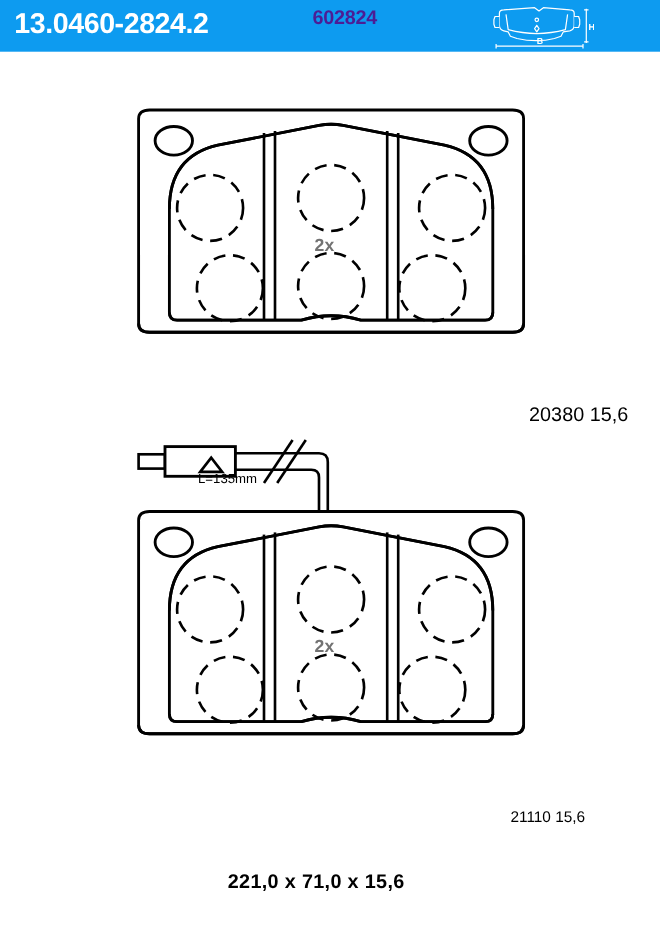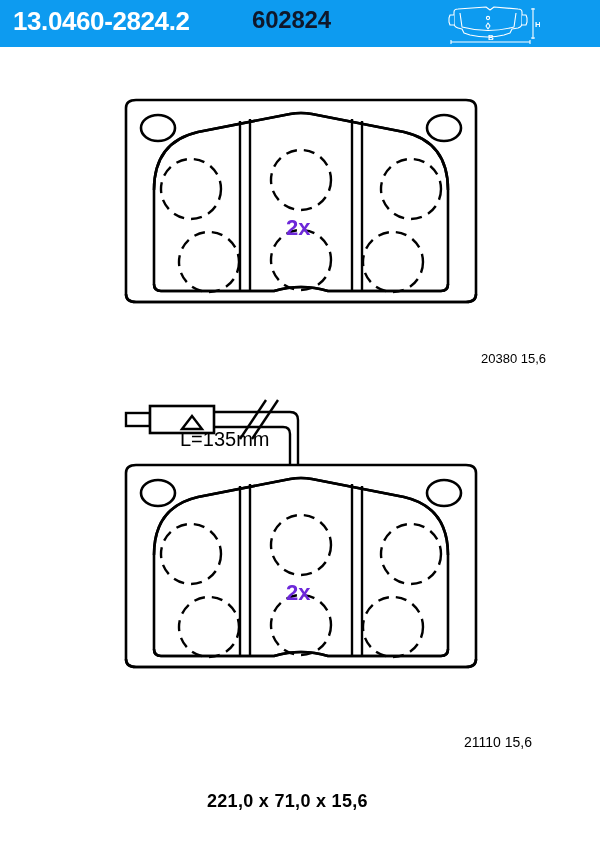--- a/index.html
+++ b/index.html
@@ -37,25 +37,25 @@
     left: 13px;
     top: 6px;
     font-size: 26px;
     font-weight: bold;
     color: #ffffff;
     letter-spacing: -0.4px;
     white-space: nowrap;
   }
   #header-ref-number {
     position: absolute;
-    left: 252px;
+    left: 284px;
     top: 6px;
-    font-size: 24px;
-    font-weight: bold;
-    color: #0f172a;
+    font-size: 18px;
+    font-weight: bold;
+    color: #4c1d95;
     letter-spacing: -0.2px;
     white-space: nowrap;
   }
   #header-icon-pad {
     position: absolute;
     left: 448px;
     top: 3px;
     width: 92px;
     height: 42px;
   }
@@ -79,46 +79,46 @@
   .draw-svg { display: block; }
 
   
   .label {
     position: absolute;
     color: #000000;
     white-space: nowrap;
   }
   #label-upper-code {
     left: 481px;
-    top: 304px;
-    font-size: 13px;
+    top: 320px;
+    font-size: 18px;
     text-align: right;
   }
   #label-lower-code {
     left: 464px;
     top: 687px;
     font-size: 14px;
   }
   #label-dimensions {
     left: 207px;
     top: 744px;
     font-size: 18px;
     font-weight: bold;
     letter-spacing: 0.3px;
   }
   #label-cable-length {
     left: 180px;
     top: 381px;
-    font-size: 20px;
+    font-size: 12px;
   }
   .pad-count {
     position: absolute;
-    font-size: 22px;
-    font-weight: bold;
-    color: #6d28d9;
+    font-size: 16px;
+    font-weight: bold;
+    color: #737373;
     white-space: nowrap;
     text-align: center;
   }
   #pad-count-upper { left: 286px; top: 168px; }
   #pad-count-lower { left: 286px; top: 533px; }
 </style>
 </head>
 <body>
 
 <div id="page">

